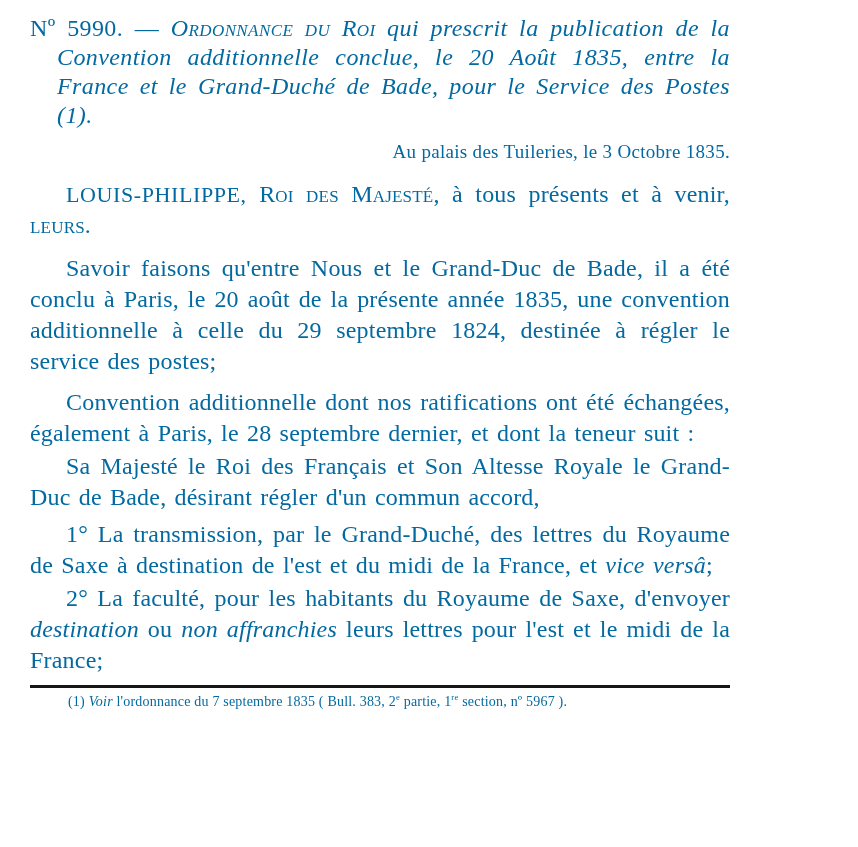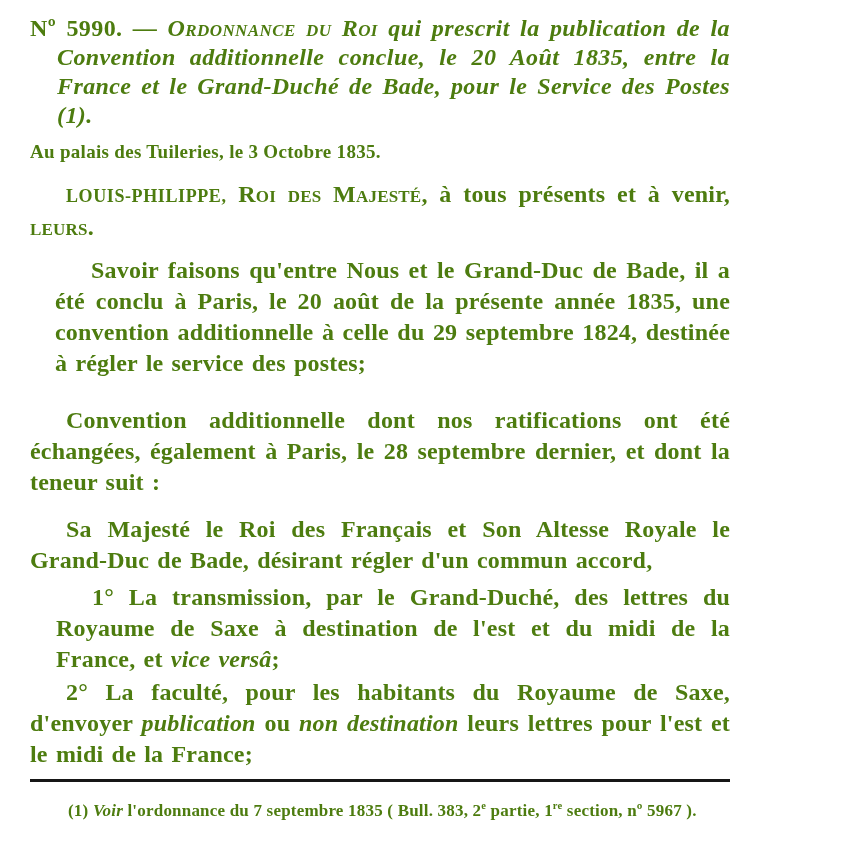--- a/index.html
+++ b/index.html
@@ -2,70 +2,70 @@
 <html><head>
 <meta charset="utf-8">
 <style>
   * { margin: 0; padding: 0; box-sizing: border-box; }
   html, body { background: #ffffff; }
   .page {
     position: relative;
     width: 858px;
     height: 847px;
     background: #ffffff;
-    color: #4d7c0f;
+    color: #0369a1;
     font-family: "Liberation Serif", "DejaVu Serif", serif;
-    font-weight: bold;
+    font-weight: normal;
     padding: 14px 128px 0 30px;
     overflow: hidden;
   }
   .heading {
     font-size: 24px;
     line-height: 29px;
     font-style: italic;
     text-align: justify;
     padding-left: 27px;
     text-indent: -27px;
     letter-spacing: 0.4px;
     word-spacing: 2px;
   }
   .upright { font-style: normal; }
   .sc { font-variant: small-caps; }
   .dateline {
     margin-top: 9px;
     font-size: 19px;
     line-height: 26px;
-    text-align: left;
+    text-align: right;
     letter-spacing: 0.3px;
   }
   .body-par {
     font-size: 24px;
     line-height: 31px;
     text-align: justify;
     text-indent: 36px;
     letter-spacing: 0.2px;
     word-spacing: 2px;
   }
   .par-lp       { margin-top: 14px; }
-  .par-savoir   { margin-top: 12px; margin-left: 25px; }
-  .par-ratif    { margin-top: 26px; }
-  .par-majeste  { margin-top: 16px;  }
-  .par-item1    { margin-top: 6px; margin-left: 26px;  }
+  .par-savoir   { margin-top: 12px; }
+  .par-ratif    { margin-top: 10px; }
+  .par-majeste  { margin-top: 2px;  }
+  .par-item1    { margin-top: 6px;  }
   .par-item2    { margin-top: 2px;  }
-  .kname { font-size: 18px; letter-spacing: 0.6px; }
+  .kname { font-size: 22px; letter-spacing: 0.6px; }
   .italic { font-style: italic; }
   .rule {
     margin-top: 9px;
     height: 3px;
     background: #161616;
     width: 100%;
   }
   .footnote {
-    margin-top: 17px;
-    font-size: 17px;
+    margin-top: 2px;
+    font-size: 14px;
     line-height: 24px;
     text-align: justify;
     text-indent: 38px;
     letter-spacing: 0.2px;
   }
   .sup { font-size: 0.62em; vertical-align: super; line-height: 0; }
 </style>
 </head>
 <body>
 
@@ -85,23 +85,23 @@
   <p class="body-par par-savoir">Savoir faisons qu'entre Nous et le Grand-Duc de Bade, il a été conclu à Paris, le 20 août de la présente année 1835, une convention additionnelle à celle du 29 septembre 1824, destinée à régler le service des postes;</p>
 
   <p class="body-par par-ratif">Convention additionnelle dont nos ratifications ont été échangées, également à Paris, le 28 septembre dernier, et dont la teneur suit :</p>
 
   <p class="body-par par-majeste">Sa Majesté le Roi des Français et Son Altesse Royale le Grand-Duc de Bade, désirant régler d'un commun accord,</p>
 
   <p class="body-par par-item1"><span>1° La transmission, par le Grand-Duché, des lettres du Royaume de Saxe à destination de l'est et du midi de la France, et</span>
     <span class="italic">vice versâ</span><span>;</span></p>
 
   <p class="body-par par-item2"><span>2° La faculté, pour les habitants du Royaume de Saxe, d'envoyer</span>
-    <span class="italic">publication</span>
+    <span class="italic">destination</span>
     <span>ou</span>
-    <span class="italic">non destination</span>
+    <span class="italic">non affranchies</span>
     <span>leurs lettres pour l'est et le midi de la France;</span></p>
 
   <div class="rule"></div>
 
   <p class="footnote"><span>(1)</span>
     <span class="italic">Voir</span>
     <span>l'ordonnance du 7 septembre 1835 ( Bull. 383, 2</span><span class="sup">e</span>
     <span>partie, 1</span><span class="sup">re</span>
     <span>section, nº 5967 ).</span></p>
 

